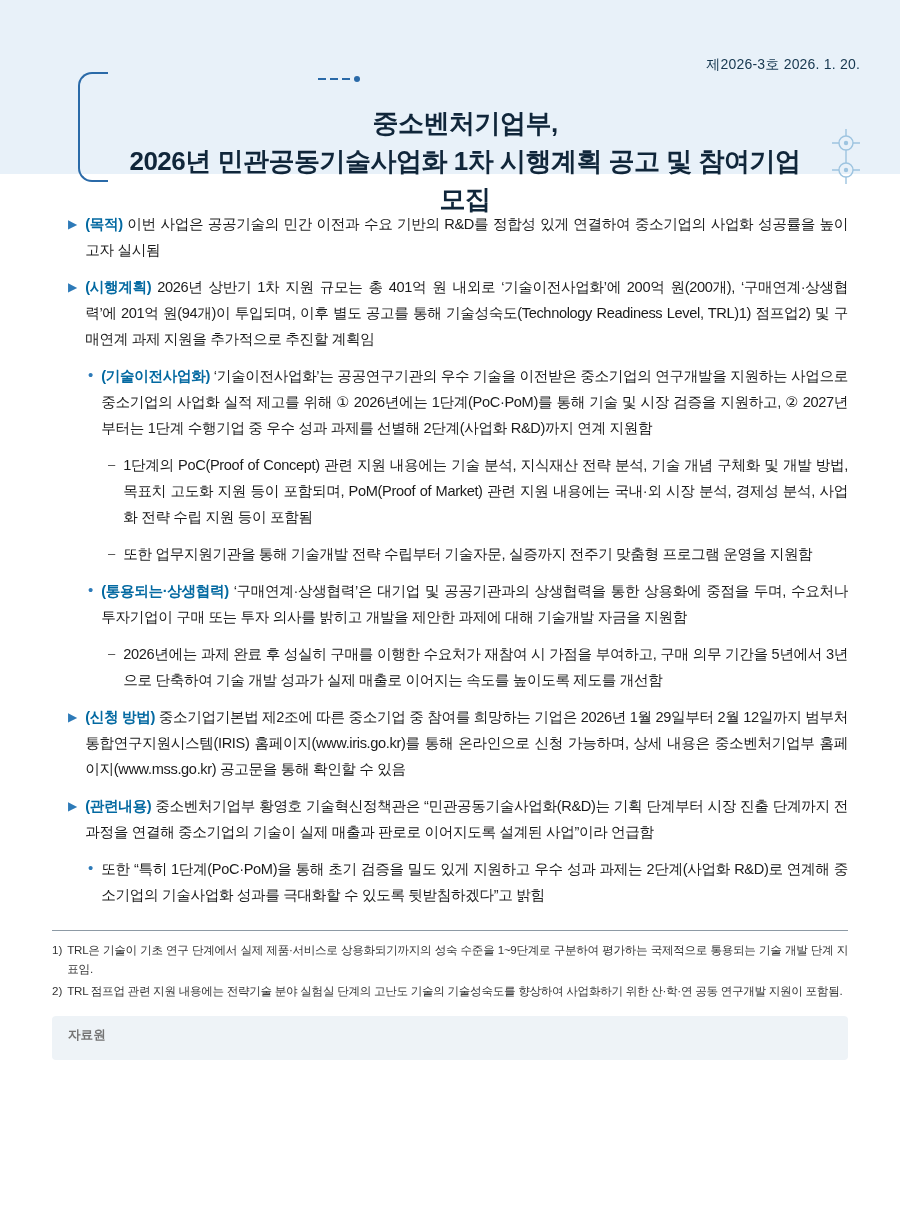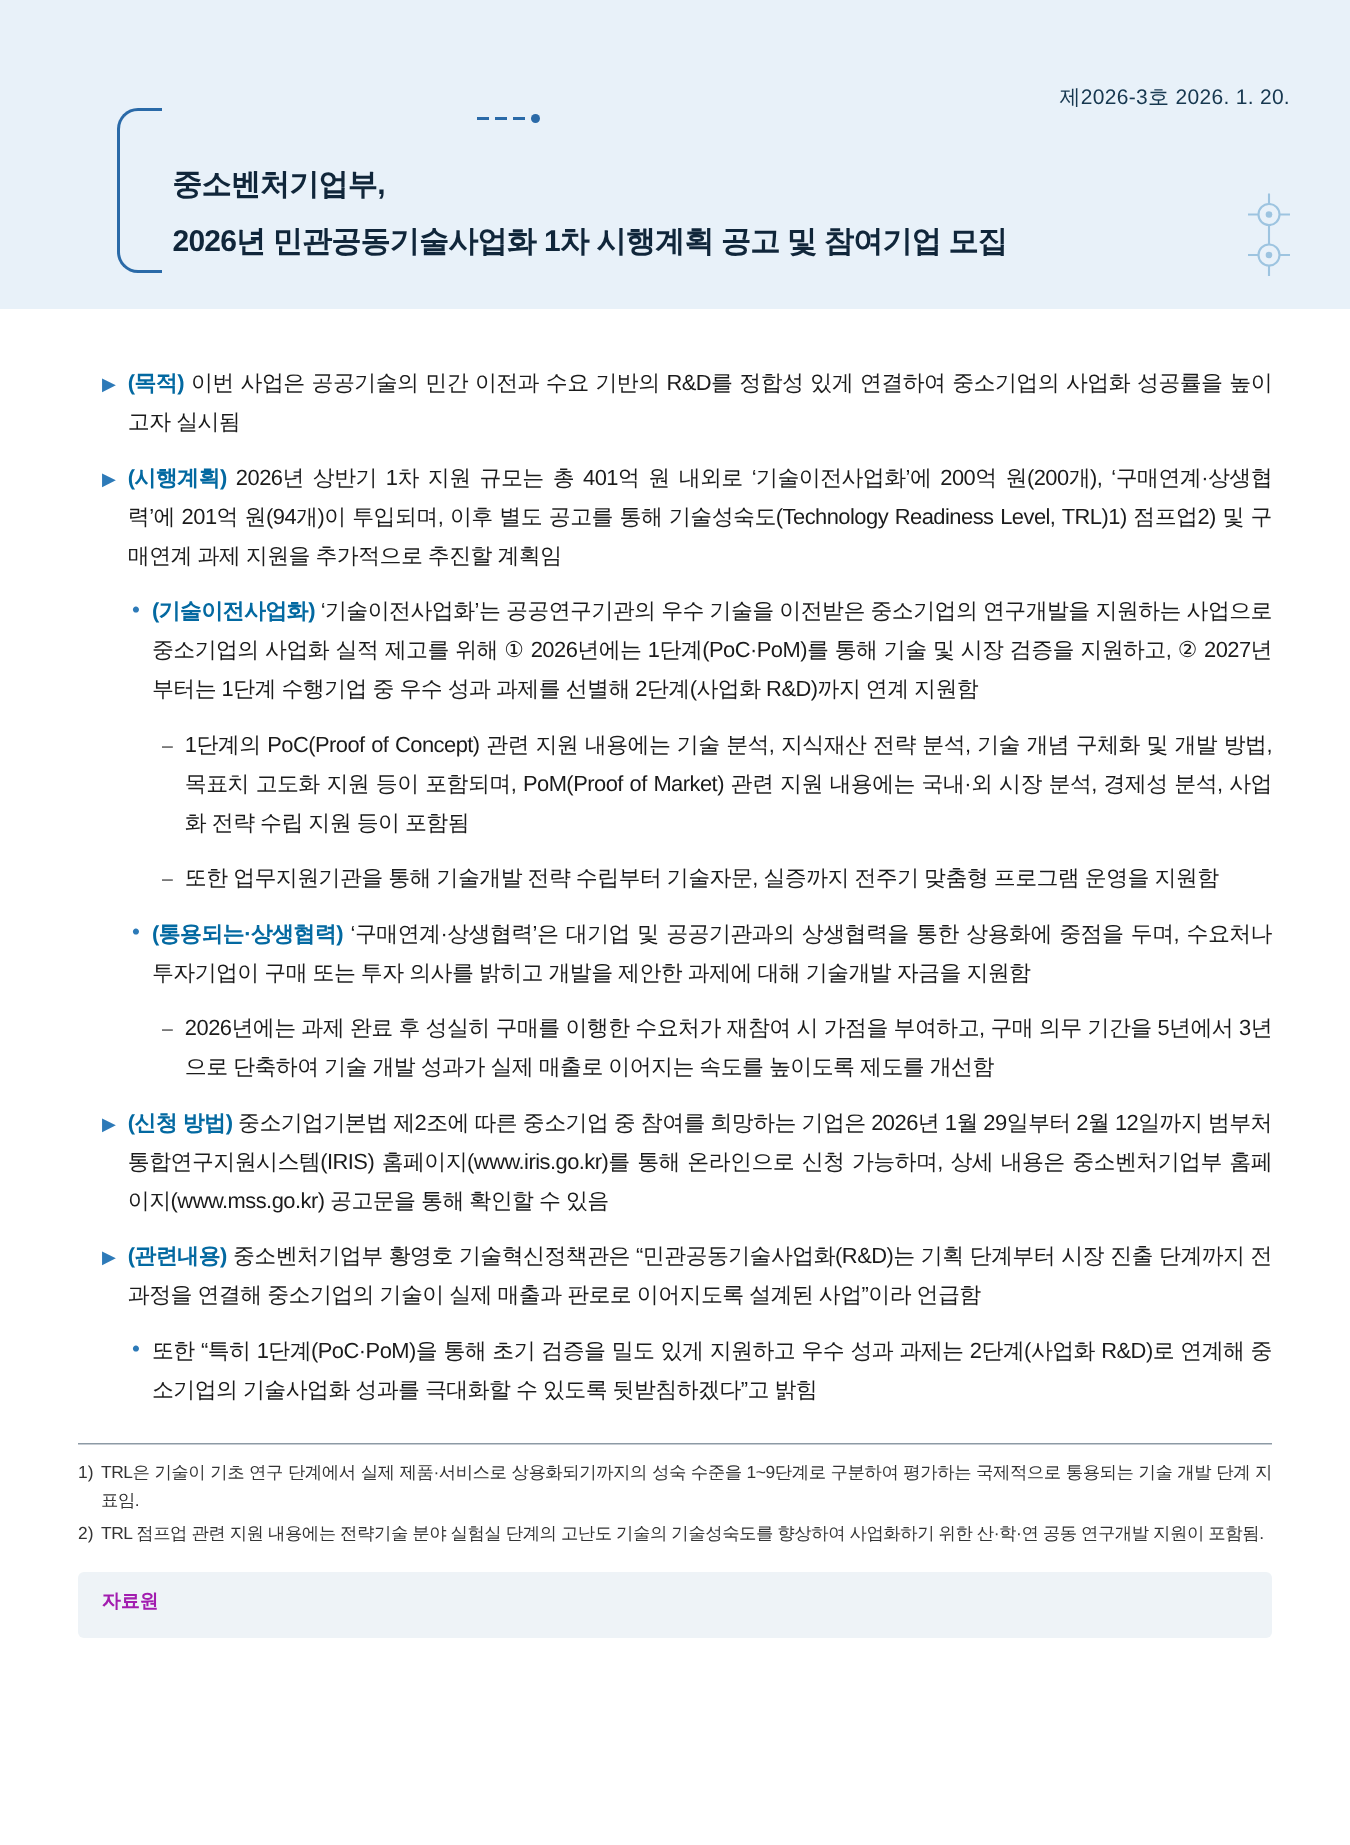--- a/index.html
+++ b/index.html
@@ -9,23 +9,24 @@
     background: #ffffff;
     font-family: "Liberation Sans", "DejaVu Sans", sans-serif;
     color: #1b1b1b;
     position: relative;
     overflow: hidden;
   }
 
   
   .header {
     position: relative;
-    height: 206px;
+    height: 174px;
     background: #e8f1f9;
     padding: 0;
+    text-align: center;
   }
   .issue-line {
     position: absolute;
     top: 56px; right: 40px;
     font-size: 14px;
     color: #16374f;
     letter-spacing: .2px;
   }
   .badge {
     position: absolute;
@@ -63,21 +64,21 @@
   }
   .bracket:after {
     content:"";
     position:absolute; left:-6px; top:-5px;
     width:0;height:0;
   }
   .title {
     position: absolute;
     left: 115px; top: 104px;
     width: 700px;
-    font-size: 20px;
+    font-size: 26px;
     font-weight: bold;
     line-height: 38px;
     color: #10263a;
     letter-spacing: -0.5px;
   }
   .corner-flower {
     position: absolute;
     right: 36px; top: 128px;
     width: 36px; height: 56px;
     color: #9dc4e0;
@@ -146,21 +147,21 @@
   .fn .t { flex: 1 1 auto; text-align: justify; letter-spacing: -0.3px; }
 
   
   .source {
     margin: 16px 52px 0 52px;
     background: #eef3f7;
     border-radius: 4px;
     padding: 11px 16px 13px 16px;
   }
   .source .st {
-    font-size: 12.6px; font-weight: bold; color: #a21caf; margin-bottom: 3px;
+    font-size: 12.6px; font-weight: bold; color: #737373; margin-bottom: 3px;
   }
   .source .su {
     font-size: 12px; color: #222; word-break: break-all;
   }
 </style>
 </head>
 <body>
 
 <div class="header">
 

